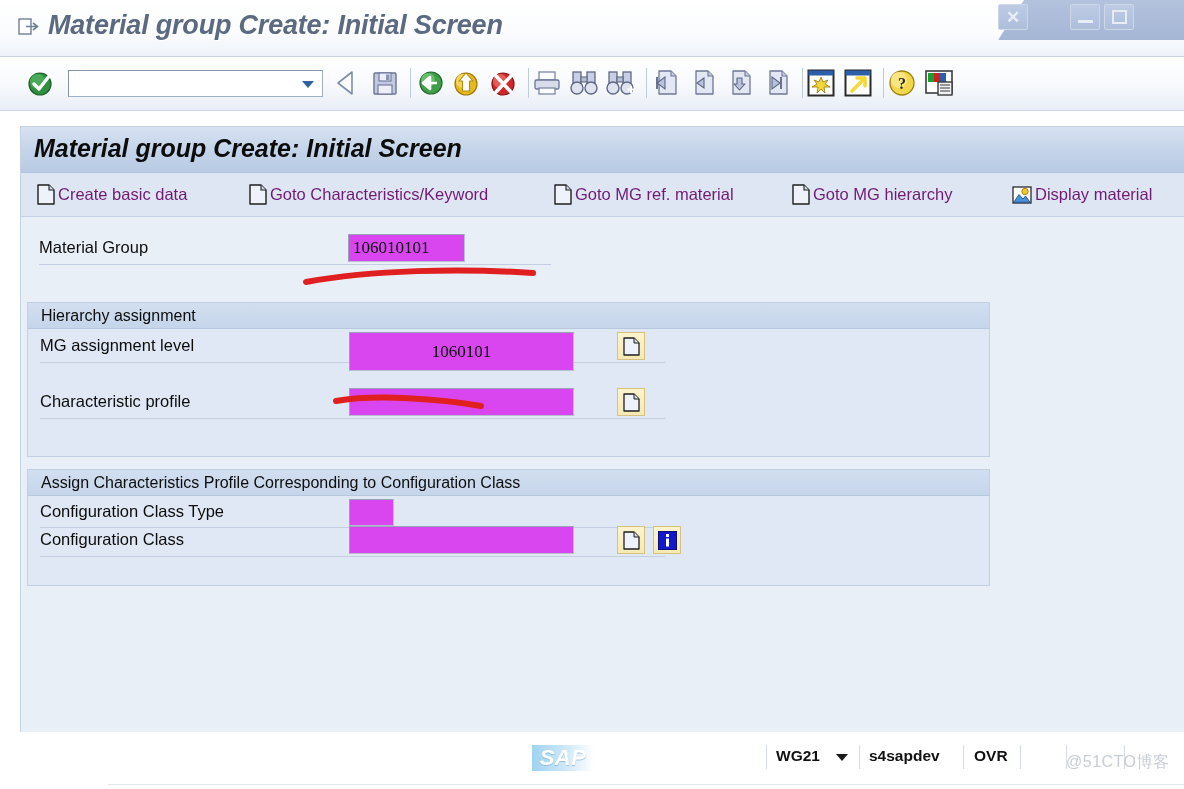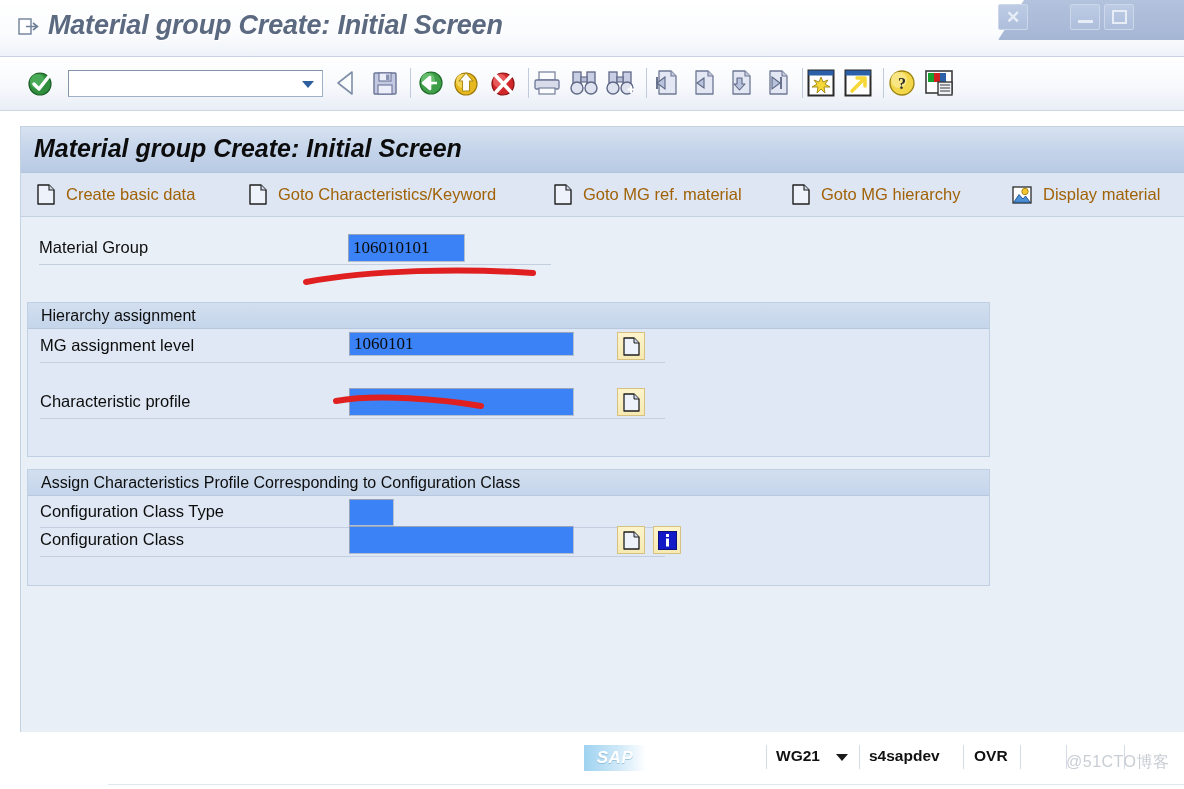--- a/index.html
+++ b/index.html
@@ -121,42 +121,42 @@
     position: absolute; left: 0; top: 46px; width: 1164px; height: 44px;
     background: #dde6f2;
     border-bottom: 1px solid #c4d1e2;
   }
   .appbtn {
     position: absolute; top: 0; height: 43px;
     display: flex; align-items: center; cursor: default;
     padding: 0 6px;
   }
   .appbtn .lbl {
-    font-size: 16.5px; color: #a16207; white-space: nowrap;
-    margin-left: 11px;
+    font-size: 16.5px; color: #701a75; white-space: nowrap;
+    margin-left: 3px;
   }
 
   
   .docico { width: 18px; height: 21px; flex: none; }
 
   
   .formarea {
     position: absolute; left: 0; top: 90px; width: 1164px; height: 516px;
     background: #e9eff7;
   }
 
   .fld-label {
     position: absolute; font-size: 16.5px; color: #0d0d0d; white-space: nowrap; text-align: right;
   }
   .underline {
     position: absolute; height: 1px; background: #c3cfe0;
   }
 
   .inp {
-    position: absolute; background: #3b82f6;
+    position: absolute; background: #d946ef;
     border: 1px solid #b4bfd0;
     border-top: 1px solid #96a3b8; border-left: 1px solid #96a3b8;
     font-family: "Liberation Serif", serif;
     font-size: 17px; color: #0a0a0a;
     padding: 0 4px; outline: none;
     line-height: 1;
   }
 
   
   .grp {
@@ -189,24 +189,24 @@
 
   
   .redmark { position: absolute; }
 
   
   .statusbar {
     position: absolute; left: 0; top: 732px; width: 1184px; height: 57px;
     background: #ffffff;
   }
   .sap-logo {
-    position: absolute; left: 584px; top: 13px;
+    position: absolute; left: 532px; top: 13px;
     width: 62px; height: 26px;
     background: linear-gradient(to right, #9fd3f0 0%, #cfe8f8 55%, #ffffff 100%);
-    color: #ffffff; font-weight: bold; font-size: 17px; font-style: italic;
+    color: #ffffff; font-weight: bold; font-size: 22px; font-style: italic;
     display:flex; align-items:center; justify-content:center;
     letter-spacing: 0.5px;
     text-shadow: 0 1px 0 rgba(120,170,200,0.6);
   }
   .sb-item {
     position: absolute; top: 15px;
     font-size: 15.5px; color: #111; white-space: nowrap; font-weight: bold; text-align: center;
   }
   .sb-div {
     position: absolute; top: 13px; width: 1px; height: 24px; background: #d3dbe6;
@@ -435,21 +435,21 @@
         <path d="M5 17 C70 5, 160 3, 232 8" fill="none" stroke="#e02020" stroke-width="6" stroke-linecap="round"></path>
       </svg>
 
       <div class="grp" id="grp1" style="left:6px; top:85px; width:963px; height:155px;">
         <div class="grp-head">
           <span>Hierarchy assignment</span>
         </div>
 
         <div class="fld-label" style="left:12px; top:33px;">MG assignment level</div>
         <div class="underline" style="left:12px; top:59px; width:625px;"></div>
-        <input class="inp" style="left: 321px; top: 29px; width: 225px; height: 24px;" type="text" value="1060101">
+        <input class="inp" style="left: 321px; top: 29px; width: 225px; height: 39px; text-align: center;" type="text" value="1060101">
         <div class="vh-btn" style="left:589px; top:29px;">
           <svg style="width:17px;height:19px;" viewBox="0 0 17 19">
             <path d="M1 1 H11 L16 6 V18 H1 Z" fill="#eef3fb" stroke="#1f1f1f" stroke-width="1.3" stroke-linejoin="round"></path>
             <path d="M11 1 V6 H16" fill="#cfd9ea" stroke="#1f1f1f" stroke-width="1"></path>
           </svg>
         </div>
 
         <div class="fld-label" style="left:12px; top:89px;">Characteristic profile</div>
         <div class="underline" style="left:12px; top:115px; width:625px;"></div>
         <input class="inp" style="left: 321px; top: 85px; width: 225px; height: 28px;" type="text" value="">

